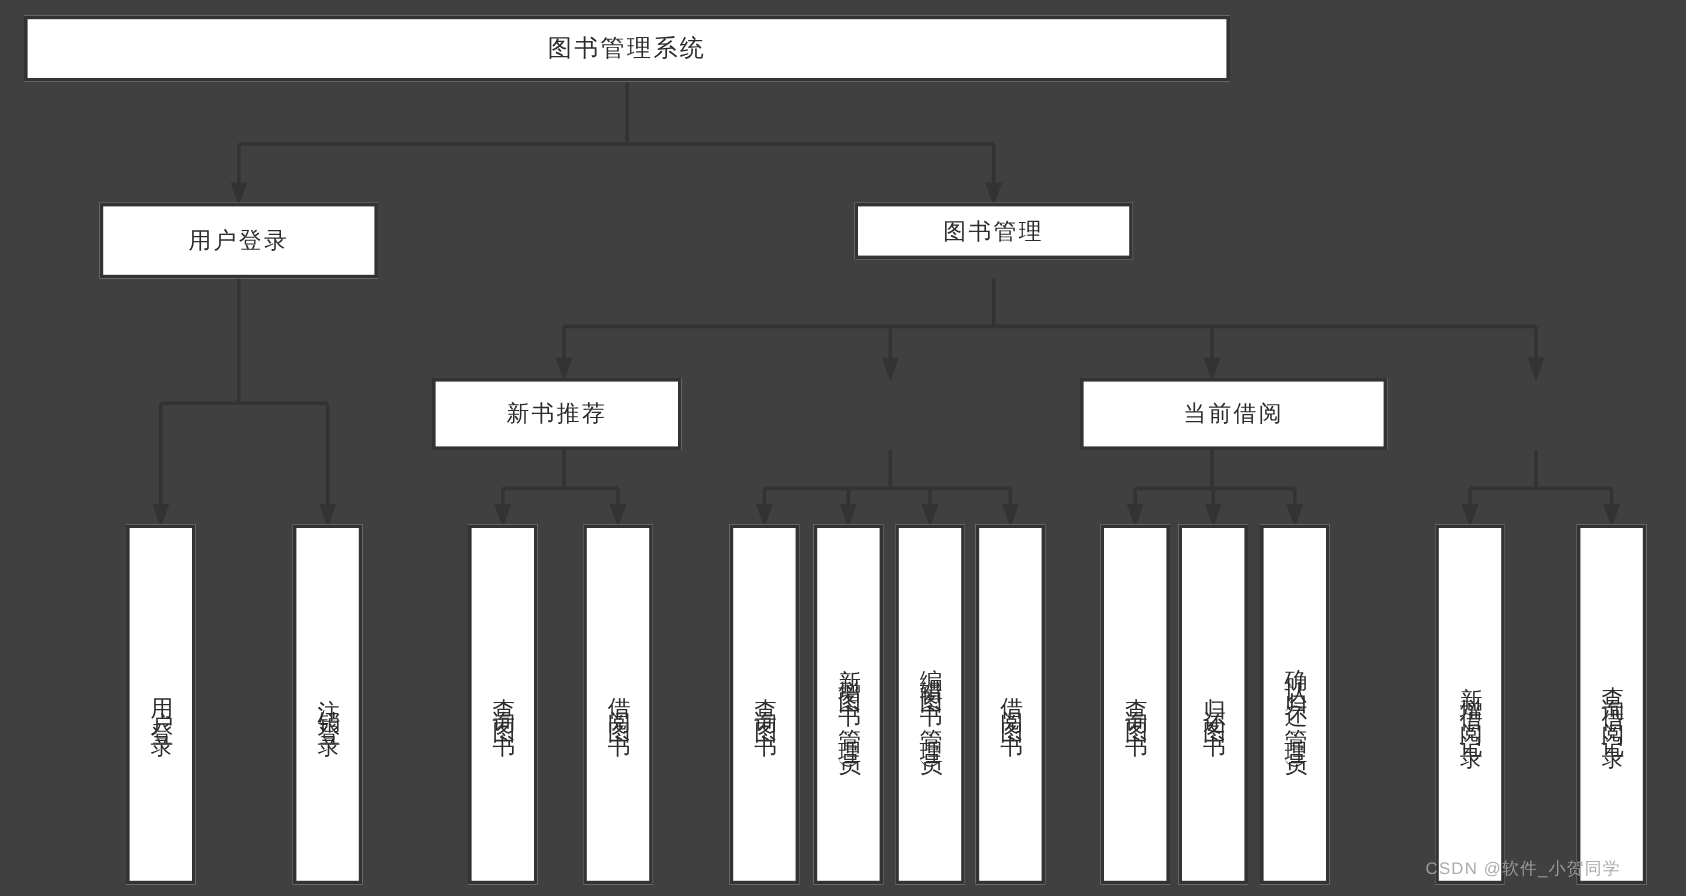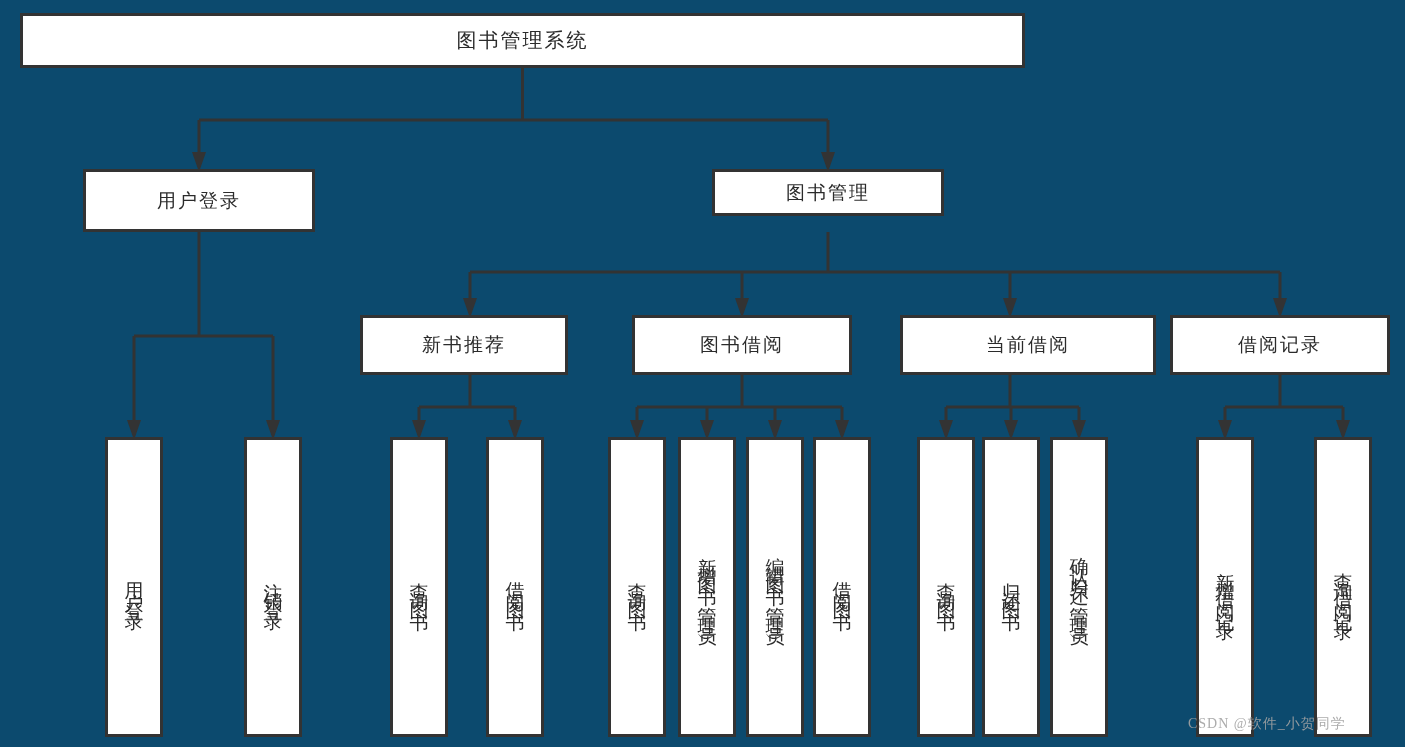--- a/index.html
+++ b/index.html
@@ -1,18 +1,18 @@
 <!DOCTYPE html>
 <html><head>
 <meta charset="utf-8">
 <style>
   html,body { margin:0; padding:0; background:#ffffff; }
   .canvas {
-    position:relative; width:1405px; height:747px; background:#0c4a6e;
-    font-family:Liberation Serif, serif; color:#2b2b2b;
+    position:relative; width:1405px; height:747px; background:#404040;
+    font-family:Liberation Sans, sans-serif; color:#2b2b2b;
     overflow:hidden;
   }
   svg.lines { position:absolute; left:0; top:0; }
   .box {
     position:absolute; box-sizing:border-box;
     border:3px solid #333333; background:#ffffff;
     display:flex; align-items:center; justify-content:center;
     font-size:19px; letter-spacing:2px; text-align:center; z-index:2;
   }
   .root-box { font-size:20px; }
@@ -46,23 +46,21 @@
              M946 440l-7-20h14zM1011 440l-7-20h14zM1079 440l-7-20h14z
              M1225 440l-7-20h14zM1343 440l-7-20h14z" fill="#333333" stroke="none"></path>
   </svg>
 
   <div class="box root-box" style="left:20px;top:13px;width:1005px;height:55px">图书管理系统</div>
 
   <div class="box" style="left:83px;top:169px;width:232px;height:63px">用户登录</div>
   <div class="box" style="left:712px;top:169px;width:232px;height:47px">图书管理</div>
 
   <div class="box" style="left:360px;top:315px;width:208px;height:60px">新书推荐</div>
-  <div class="box" style="left:632px;top:315px;width:220px;height:60px">图书借阅</div>
   <div class="box" style="left:900px;top:315px;width:256px;height:60px">当前借阅</div>
-  <div class="box" style="left:1170px;top:315px;width:220px;height:60px">借阅记录</div>
 
   <div class="box leaf" style="left:105px">用户登录</div>
   <div class="box leaf" style="left:244px">注销登录</div>
 
   <div class="box leaf" style="left:390px">查询图书</div>
   <div class="box leaf" style="left:486px">借阅图书</div>
 
   <div class="box leaf" style="left:608px">查询图书</div>
   <div class="box leaf" style="left:678px">新增图书（管理员）</div>
   <div class="box leaf" style="left:746px">编辑图书（管理员）</div>

